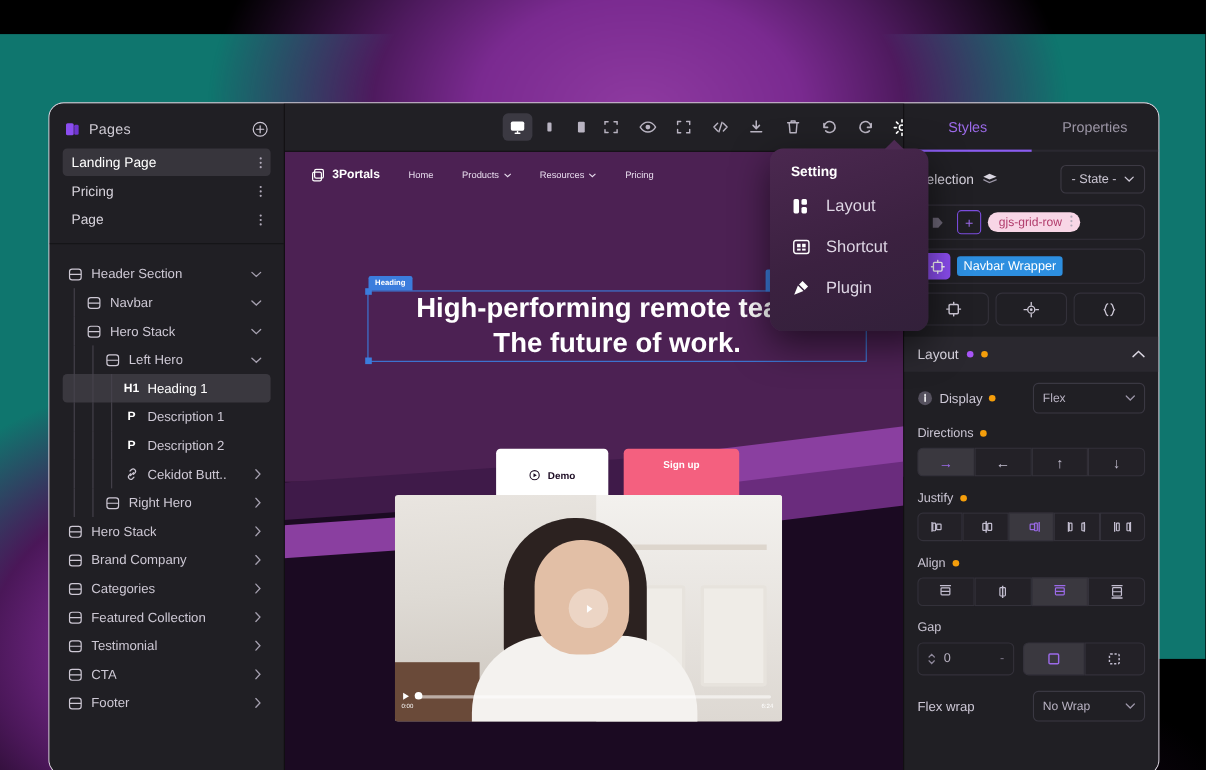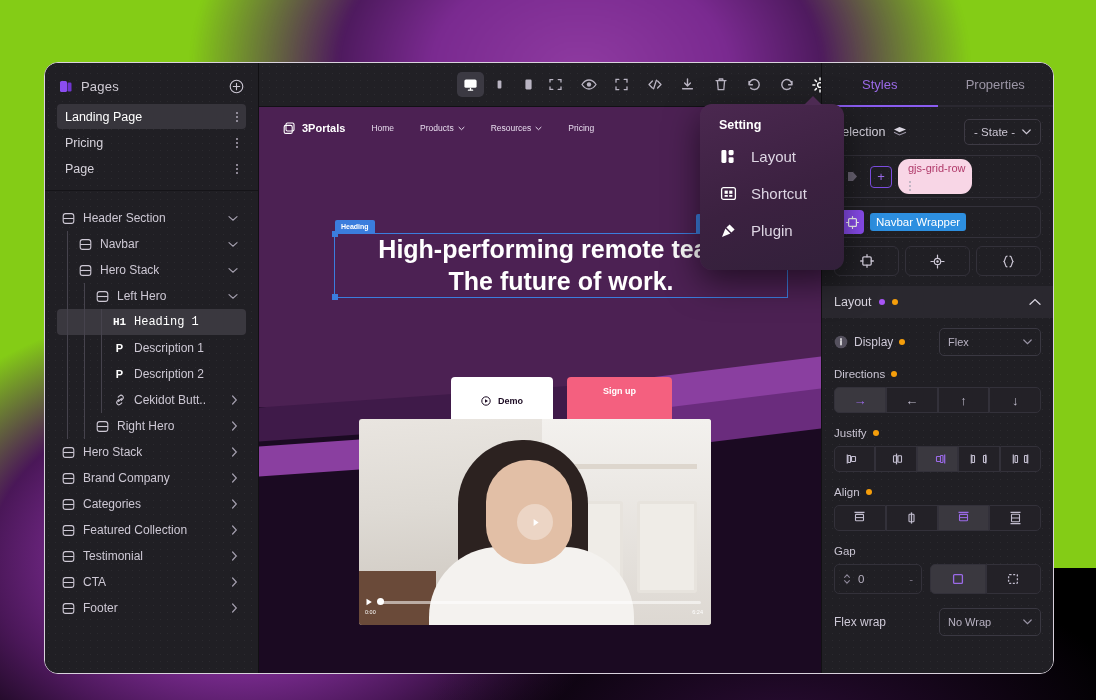--- a/index.html
+++ b/index.html
@@ -2,21 +2,21 @@
 <html><head>
 <meta charset="utf-8">
 <style>
   * { box-sizing: border-box; margin: 0; padding: 0; }
   html, body {
     width: 1096px; height: 700px;
     background: #000;
     font-family: "Liberation Sans", sans-serif;
     overflow: hidden;
   }
-  #root { position: relative; width: 1096px; height: 568px; background: #84cc16; }
+  #root { position: relative; width: 1096px; height: 568px; background: #0f766e; margin-top: 31px; }
 
   
   .glow-a {
     position: absolute; left: 190px; top: -210px;
     width: 780px; height: 560px;
     background: radial-gradient(closest-side, #8e3aa0 0%, #7a2a90 38%, #4e1a5e 62%, rgba(30,8,38,0) 100%);
     filter: blur(2px);
   }
   .glow-b {
     position: absolute; left: -140px; top: 300px;
@@ -169,21 +169,21 @@
   .rp-tab.active { color: #9b6ae8; border-bottom-color: #8a5cf0; }
   .rp-sel { display:flex; align-items:center; padding: 12px 12px 10px 12px; gap: 8px; }
   .rp-sel .lab { color:#d3cfda; font-size: 12.5px; }
   .statebox { margin-left:auto; border:1px solid #3d3a44; border-radius:5px; color:#cbc6d3;
               font-size:11.5px; padding: 6px 9px; display:flex; align-items:center; gap:7px; }
   .rp-row { margin: 0 12px 8px 12px; border:1px solid #33313a; border-radius:6px; min-height: 30px;
             display:flex; align-items:center; padding: 3px 5px; gap: 6px; }
   .chip-add { width:22px; height:22px; border:1px solid #7c4de0; border-radius:4px; color:#9b6ae8;
               display:flex; align-items:center; justify-content:center; font-size:13px; }
   .chip-class { background:#f8d6e6; color:#b03a6a; font-size:11px; border-radius:11px;
-                padding: 3px 7px 3px 10px; display:flex; align-items:flex-start; gap:7px;flex-direction:column; }
+                padding: 3px 7px 3px 10px; display:flex; align-items:flex-start; gap:7px; }
   .chip-sel { background:#2d8fe0; color:#fff; font-size:11.5px; border-radius:3px; padding: 3px 6px; }
   .sq { width:24px; height:24px; border-radius:4px; display:flex; align-items:center; justify-content:center; color:#d6d1dd; }
   .sq.purple { background:#8b4df0; color:#fff; }
   .rp-actions { display:flex; gap:6px; margin: 0 12px 10px 12px; }
   .act { flex:1; height:30px; border:1px solid #33313a; border-radius:6px; display:flex;
          align-items:center; justify-content:center; color:#cfcad8; }
   .sect-head { background:#2a282f; padding: 9px 12px; display:flex; align-items:center; gap:7px; }
   .sect-head .ttl { color:#d9d5e0; font-size: 12.5px; }
   .dot { width:6px; height:6px; border-radius:50%; display:inline-block; }
   .sect-body { padding: 10px 12px 4px 12px; }
@@ -334,21 +334,21 @@
                   <path d="M1.2 6.5h10.6" stroke="#cdc8d4" stroke-width="1.1"></path>
                 </svg>
               </span>
               <span class="lbl">Left Hero</span>
               <span class="chev">
                 <svg width="10" height="7" viewBox="0 0 10 7">
                   <path d="M1 1.6 5 5.3 9 1.6" fill="none" stroke="#a49fae" stroke-width="1.2" stroke-linecap="round"></path>
                 </svg>
               </span>
             </div>
-            <div class="layer sel" style="padding-left: 55px; font-family: Liberation Mono, monospace;">
+            <div class="layer sel" style="padding-left: 55px;">
               <span class="guide" style="left: 10px;"></span>
               <span class="guide" style="left: 27px;"></span>
               <span class="guide" style="left: 44px;"></span>
               <span class="tagtxt">H1</span>
               <span class="lbl">Heading 1</span>
             </div>
             <div class="layer" style="padding-left: 55px;">
               <span class="guide" style="left: 10px;"></span>
               <span class="guide" style="left: 27px;"></span>
               <span class="guide" style="left: 44px;"></span>

